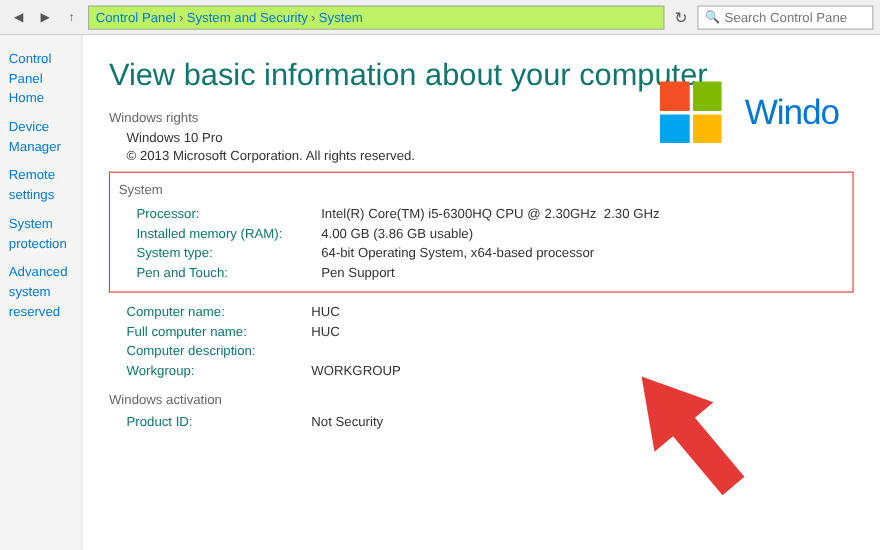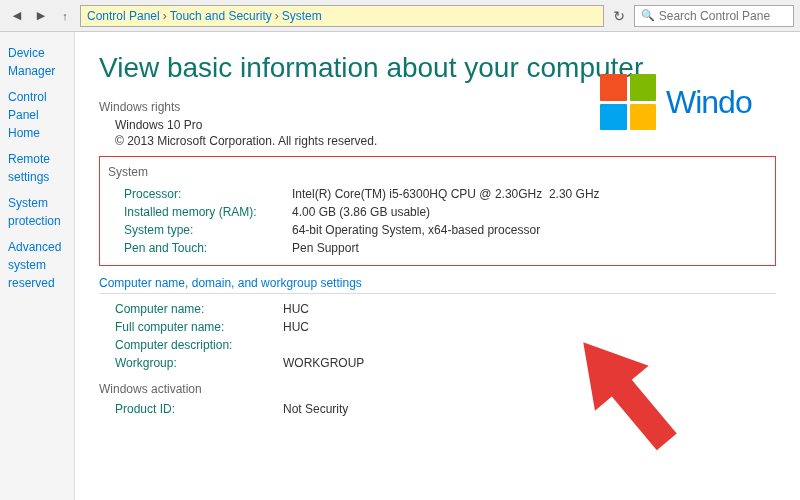--- a/index.html
+++ b/index.html
@@ -37,21 +37,21 @@
       display: flex;
       align-items: center;
       justify-content: center;
       color: #555;
       font-size: 11px;
     }
     .address-path {
       flex: 1;
       display: flex;
       align-items: center;
-      background: #fef9c3;
+      background: #bef264;
       border: 1px solid #aaa;
       height: 22px;
       padding: 0 6px;
       font-size: 12px;
       color: #333;
     }
     .address-path span { color: #0078d7; cursor: pointer; }
     .address-path .sep { color: #666; margin: 0 3px; }
     .address-refresh {
       width: 22px;
@@ -182,21 +182,21 @@
     
     .logo-area {
       position: absolute;
       right: 0;
       top: 20px;
       width: 200px;
       height: 100px;
       overflow: hidden;
       display: flex;
       align-items: center;
-      gap: 10px;
+      gap: 21px;
     }
 
     .windows-logo {
       display: grid;
       grid-template-columns: 1fr 1fr;
       gap: 3px;
       width: 56px;
       height: 56px;
       flex-shrink: 0;
     }
@@ -217,36 +217,36 @@
 
 <div class="address-bar">
   <div class="nav-buttons">
     <button class="nav-btn">◀</button>
     <button class="nav-btn">▶</button>
     <button class="nav-btn">↑</button>
   </div>
   <div class="address-path">
     <span>Control Panel</span>
     <span class="sep">›</span>
-    <span>Touch and Security</span>
+    <span>System and Security</span>
     <span class="sep">›</span>
     <span>System</span>
   </div>
   <button class="address-refresh">↻</button>
   <div class="search-box">
     <span style="color:#999;font-size:11px;">🔍</span>
     <input type="text" placeholder="Search Control Pane" style="">
   </div>
 </div>
 
 <div class="main-container">
 
   <div class="sidebar">
+    <div class="sidebar-item">Control Panel Home</div>
     <div class="sidebar-item">Device Manager</div>
-    <div class="sidebar-item">Control Panel Home</div>
     <div class="sidebar-item">Remote settings</div>
     <div class="sidebar-item">System protection</div>
     <div class="sidebar-item">Advanced system reserved</div>
   </div>
 
   <div class="content">
 
     <div class="logo-area">
       <div class="windows-logo">
         <div class="logo-sq" style="background:#f25022;"></div>
@@ -280,21 +280,20 @@
             <td>64-bit Operating System, x64-based processor</td>
           </tr>
           <tr>
             <td>Pen and Touch:</td>
             <td>Pen Support</td>
           </tr>
         </tbody>
       </table>
     </div>
 
-    <div class="section-title">Computer name, domain, and workgroup settings</div>
     <table class="info-table">
       <tbody>
         <tr>
           <td>Computer name:</td>
           <td>HUC</td>
         </tr>
         <tr>
           <td>Full computer name:</td>
           <td>HUC</td>
         </tr>

